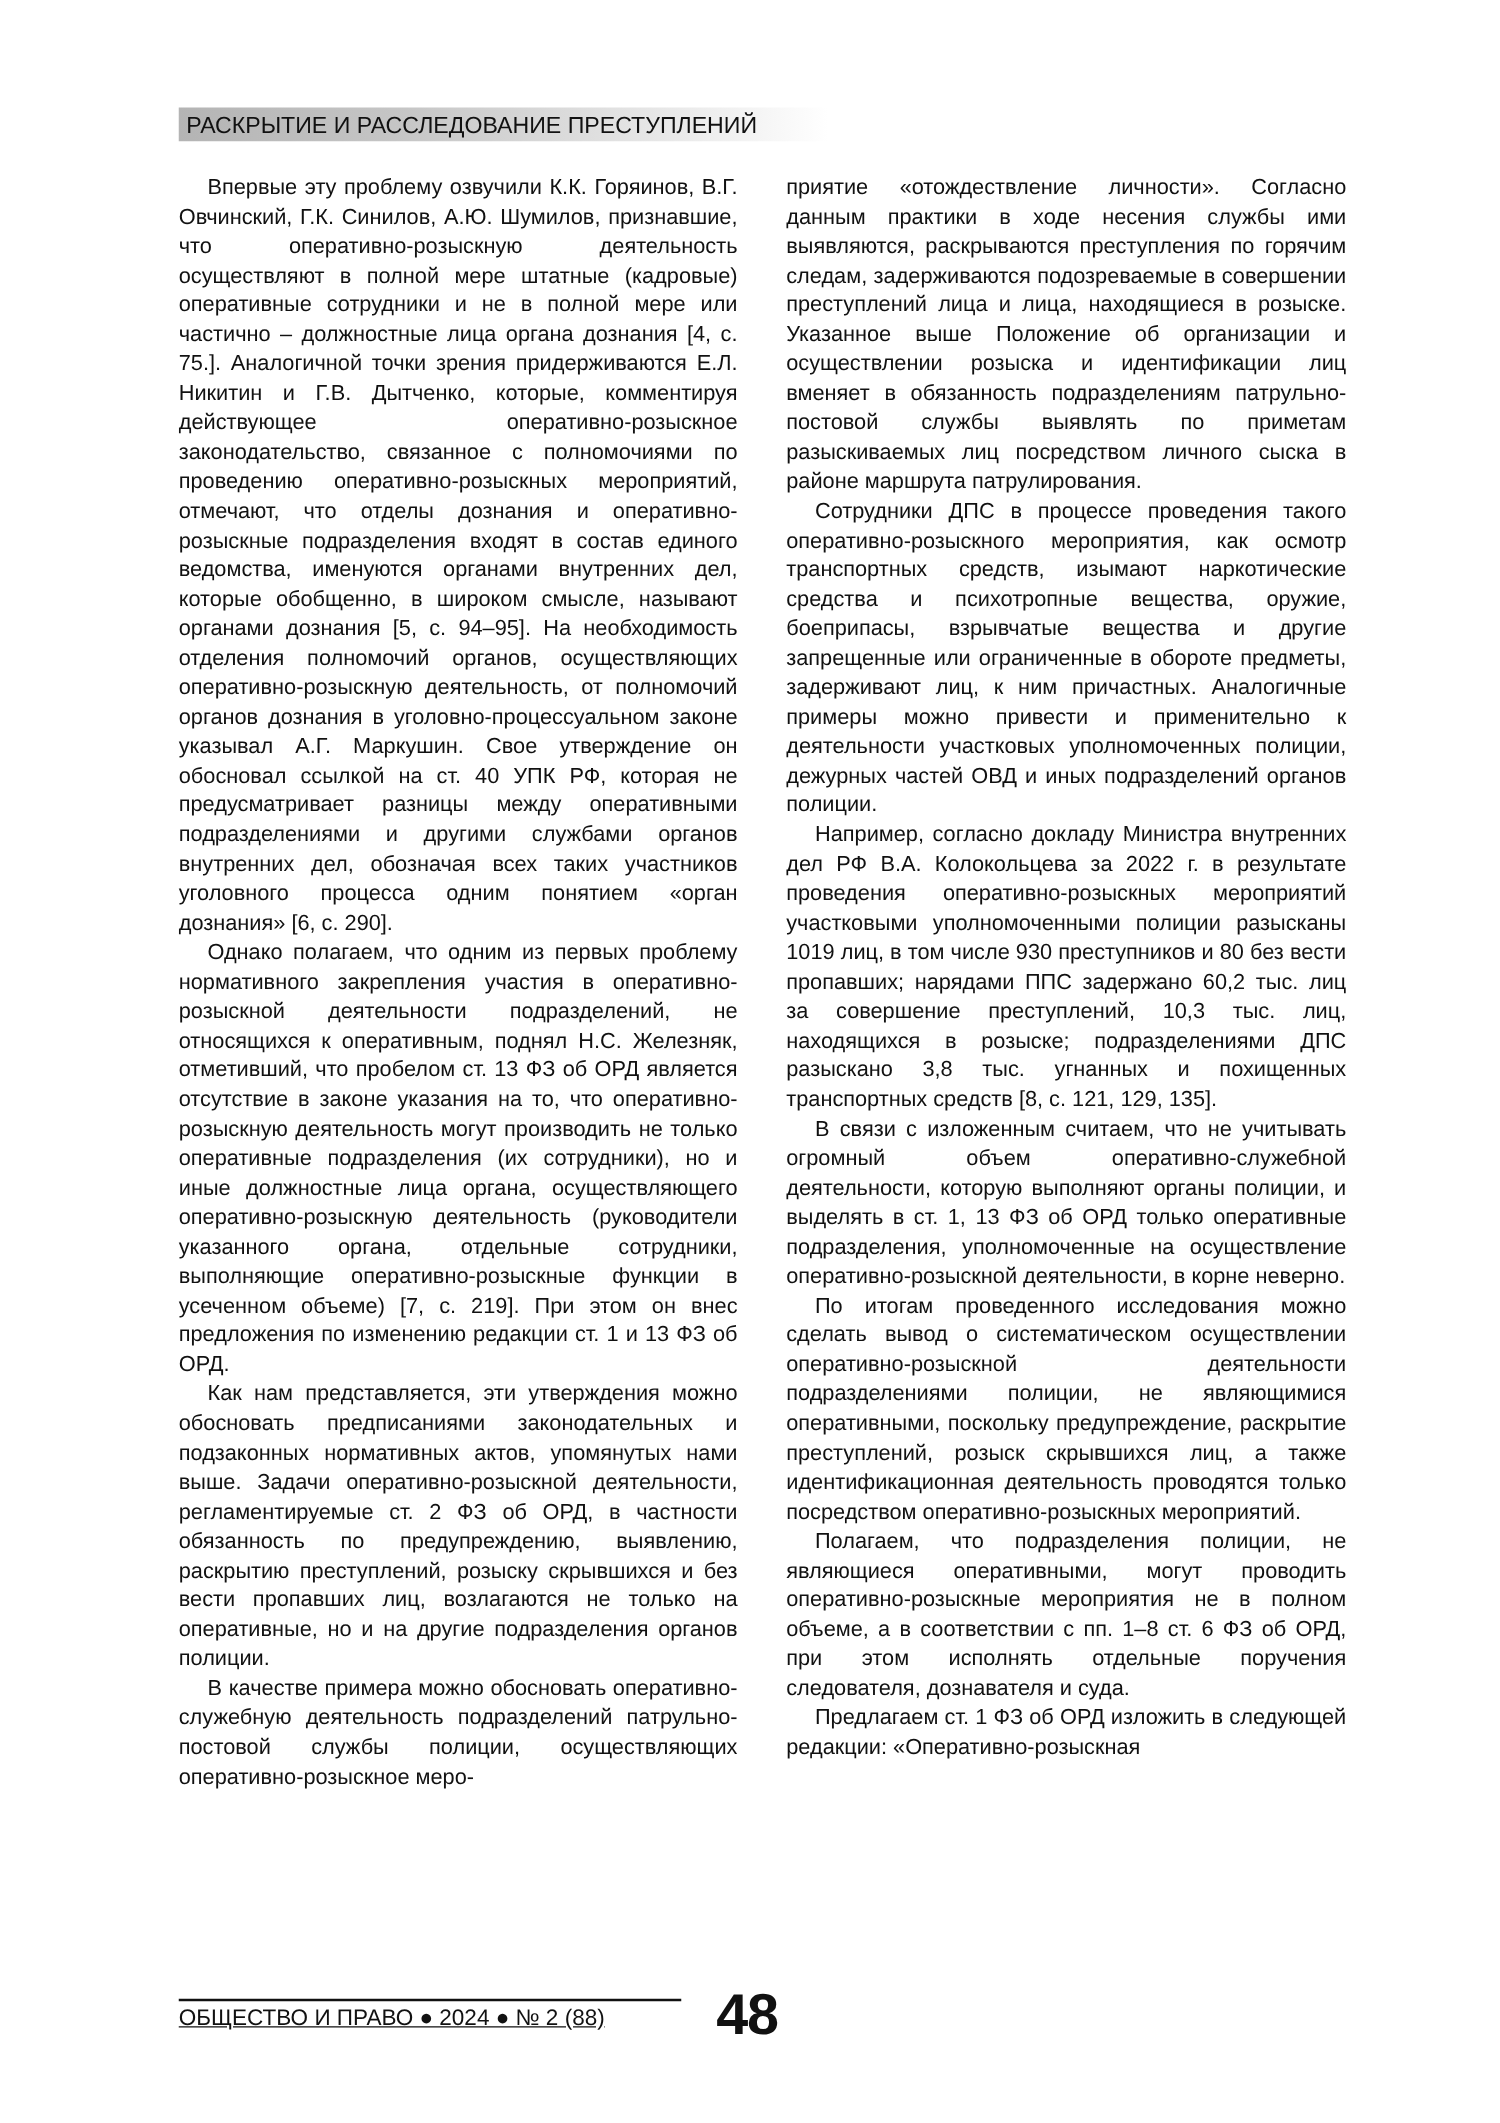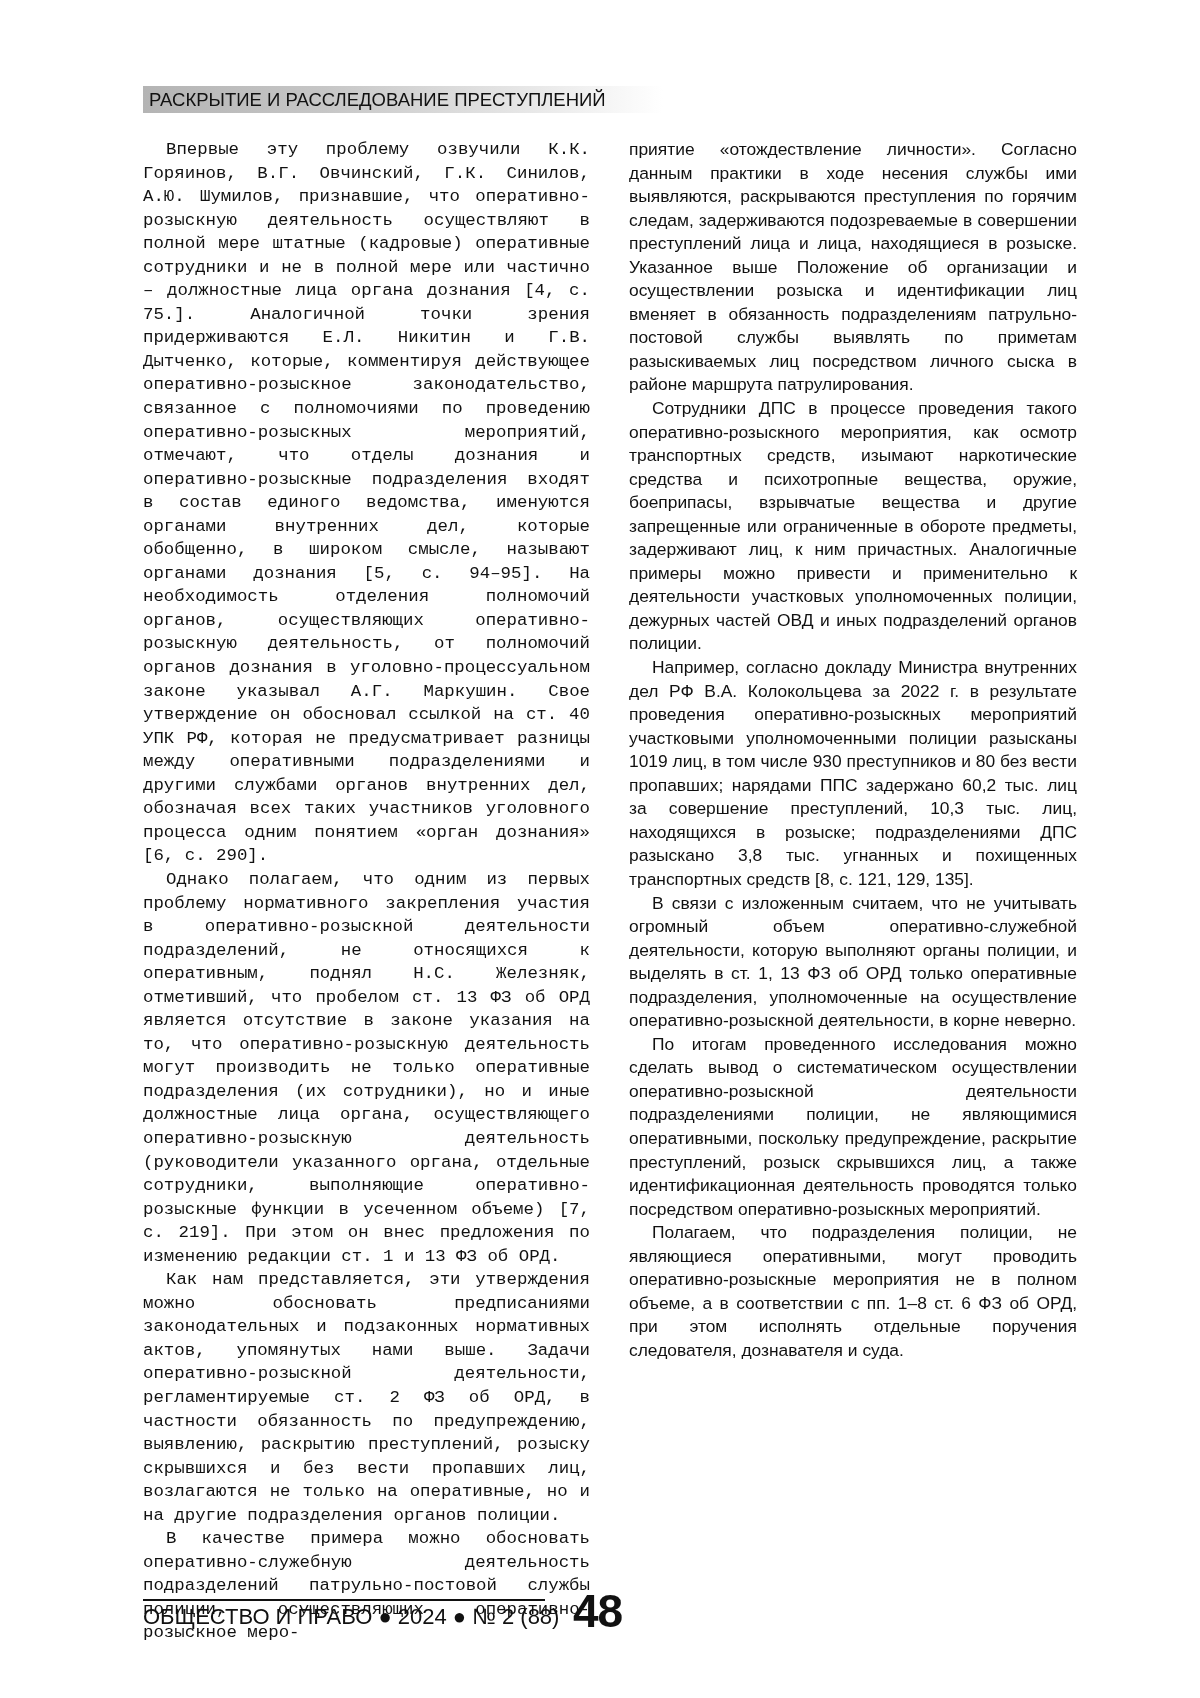--- a/index.html
+++ b/index.html
@@ -11,29 +11,29 @@
   }
   .section-header span {
     position: absolute; left: 6px; top: 3px; font-size: 18.5px; letter-spacing: 0px;
     color: #111; white-space: nowrap;
   }
   .col {
     position: absolute; top: 138px; width: 447px;
     font-size: 17.4px; line-height: 23.55px; text-align: justify;
     hyphens: manual;
   }
-  .col-left { left: 143px; font-family: Liberation Mono, monospace; }
+  .col-left { left: 143px; }
   .col-right { left: 629px; width: 448px; }
   .col p { margin: 0; text-indent: 23px; }
   .col p.cont { text-indent: 0; }
   .footer-rule {
     position: absolute; left: 143px; top: 1599px; width: 402px; height: 2px; background: #111;
   }
   .footer-journal {
-    position: absolute; left: 143px; top: 1604px; font-size: 22px; white-space: nowrap;
+    position: absolute; left: 143px; top: 1604px; font-size: 18px; white-space: nowrap; text-decoration: underline;
   }
   .page-number {
     position: absolute; left: 573px; top: 1548px; font-size: 46px; font-weight: bold;
     white-space: nowrap; letter-spacing: -1px; margin-top: 36px;
   }
 </style>
 </head>
 <body>
 
 <div class="section-header">
@@ -47,17 +47,18 @@
   <p>В качестве примера можно обосновать оперативно-служебную деятельность подразделений патрульно-постовой службы полиции, осуществляющих оперативно-розыскное меро-</p>
 </div>
 
 <div class="col col-right">
   <p class="cont">приятие «отождествление личности». Согласно данным практики в ходе несения службы ими выявляются, раскрываются преступления по горячим следам, задерживаются подозреваемые в совершении преступлений лица и лица, находящиеся в розыске. Указанное выше Положение об организации и осуществлении розыска и идентификации лиц вменяет в обязанность подразделениям патрульно-постовой службы выявлять по приметам разыскиваемых лиц посредством личного сыска в районе маршрута патрулирования.</p>
   <p>Сотрудники ДПС в процессе проведения такого оперативно-розыскного мероприятия, как осмотр транспортных средств, изымают наркотические средства и психотропные вещества, оружие, боеприпасы, взрывчатые вещества и другие запрещенные или ограниченные в обороте предметы, задерживают лиц, к ним причастных. Аналогичные примеры можно привести и применительно к деятельности участковых уполномоченных полиции, дежурных частей ОВД и иных подразделений органов полиции.</p>
   <p>Например, согласно докладу Министра внутренних дел РФ В.А. Колокольцева за 2022 г. в результате проведения оперативно-розыскных мероприятий участковыми уполномоченными полиции разысканы 1019 лиц, в том числе 930 преступников и 80 без вести пропавших; нарядами ППС задержано 60,2 тыс. лиц за совершение преступлений, 10,3 тыс. лиц, находящихся в розыске; подразделениями ДПС разыскано 3,8 тыс. угнанных и похищенных транспортных средств [8, с. 121, 129, 135].</p>
   <p>В связи с изложенным считаем, что не учитывать огромный объем оперативно-служебной деятельности, которую выполняют органы полиции, и выделять в ст. 1, 13 ФЗ об ОРД только оперативные подразделения, уполномоченные на осуществление оперативно-розыскной деятельности, в корне неверно.</p>
   <p>По итогам проведенного исследования можно сделать вывод о систематическом осуществлении оперативно-розыскной деятельности подразделениями полиции, не являющимися оперативными, поскольку предупреждение, раскрытие преступлений, розыск скрывшихся лиц, а также идентификационная деятельность проводятся только посредством оперативно-розыскных мероприятий.</p>
   <p>Полагаем, что подразделения полиции, не являющиеся оперативными, могут проводить оперативно-розыскные мероприятия не в полном объеме, а в соответствии с пп. 1–8 ст. 6 ФЗ об ОРД, при этом исполнять отдельные поручения следователя, дознавателя и суда.</p>
+  <p>Предлагаем ст. 1 ФЗ об ОРД изложить в следующей редакции: «Оперативно-розыскная</p>
 </div>
 
 <div class="footer-rule"></div>
 <div class="footer-journal">ОБЩЕСТВО И ПРАВО ● 2024 ● № 2 (88)</div>
 <div class="page-number">48</div>
 
 </body></html>

